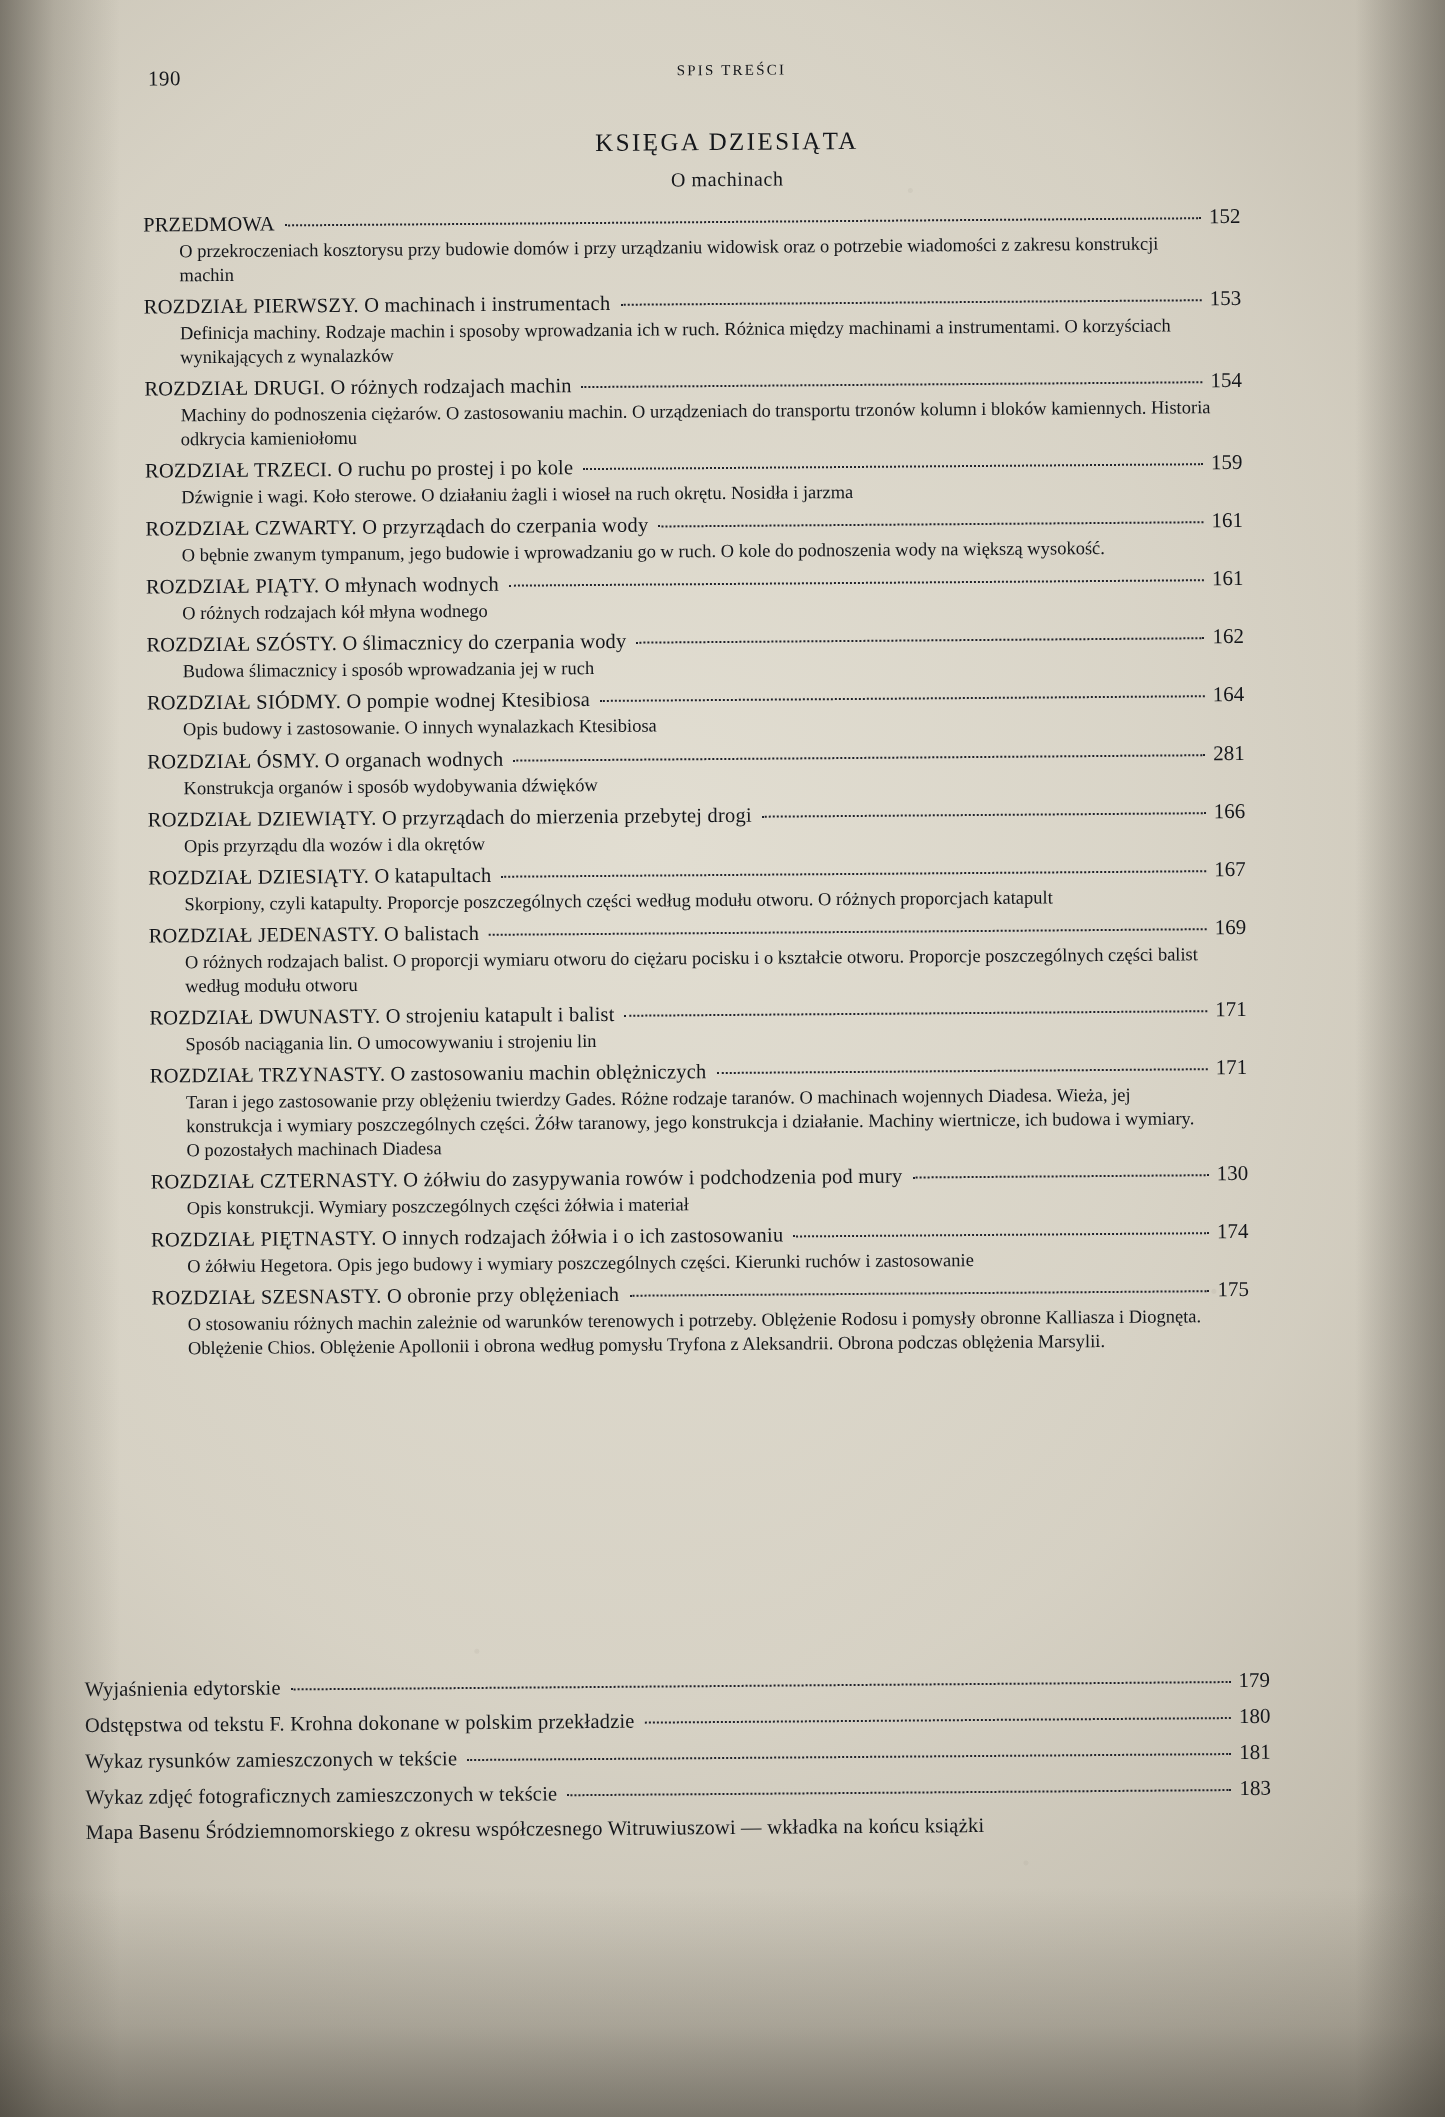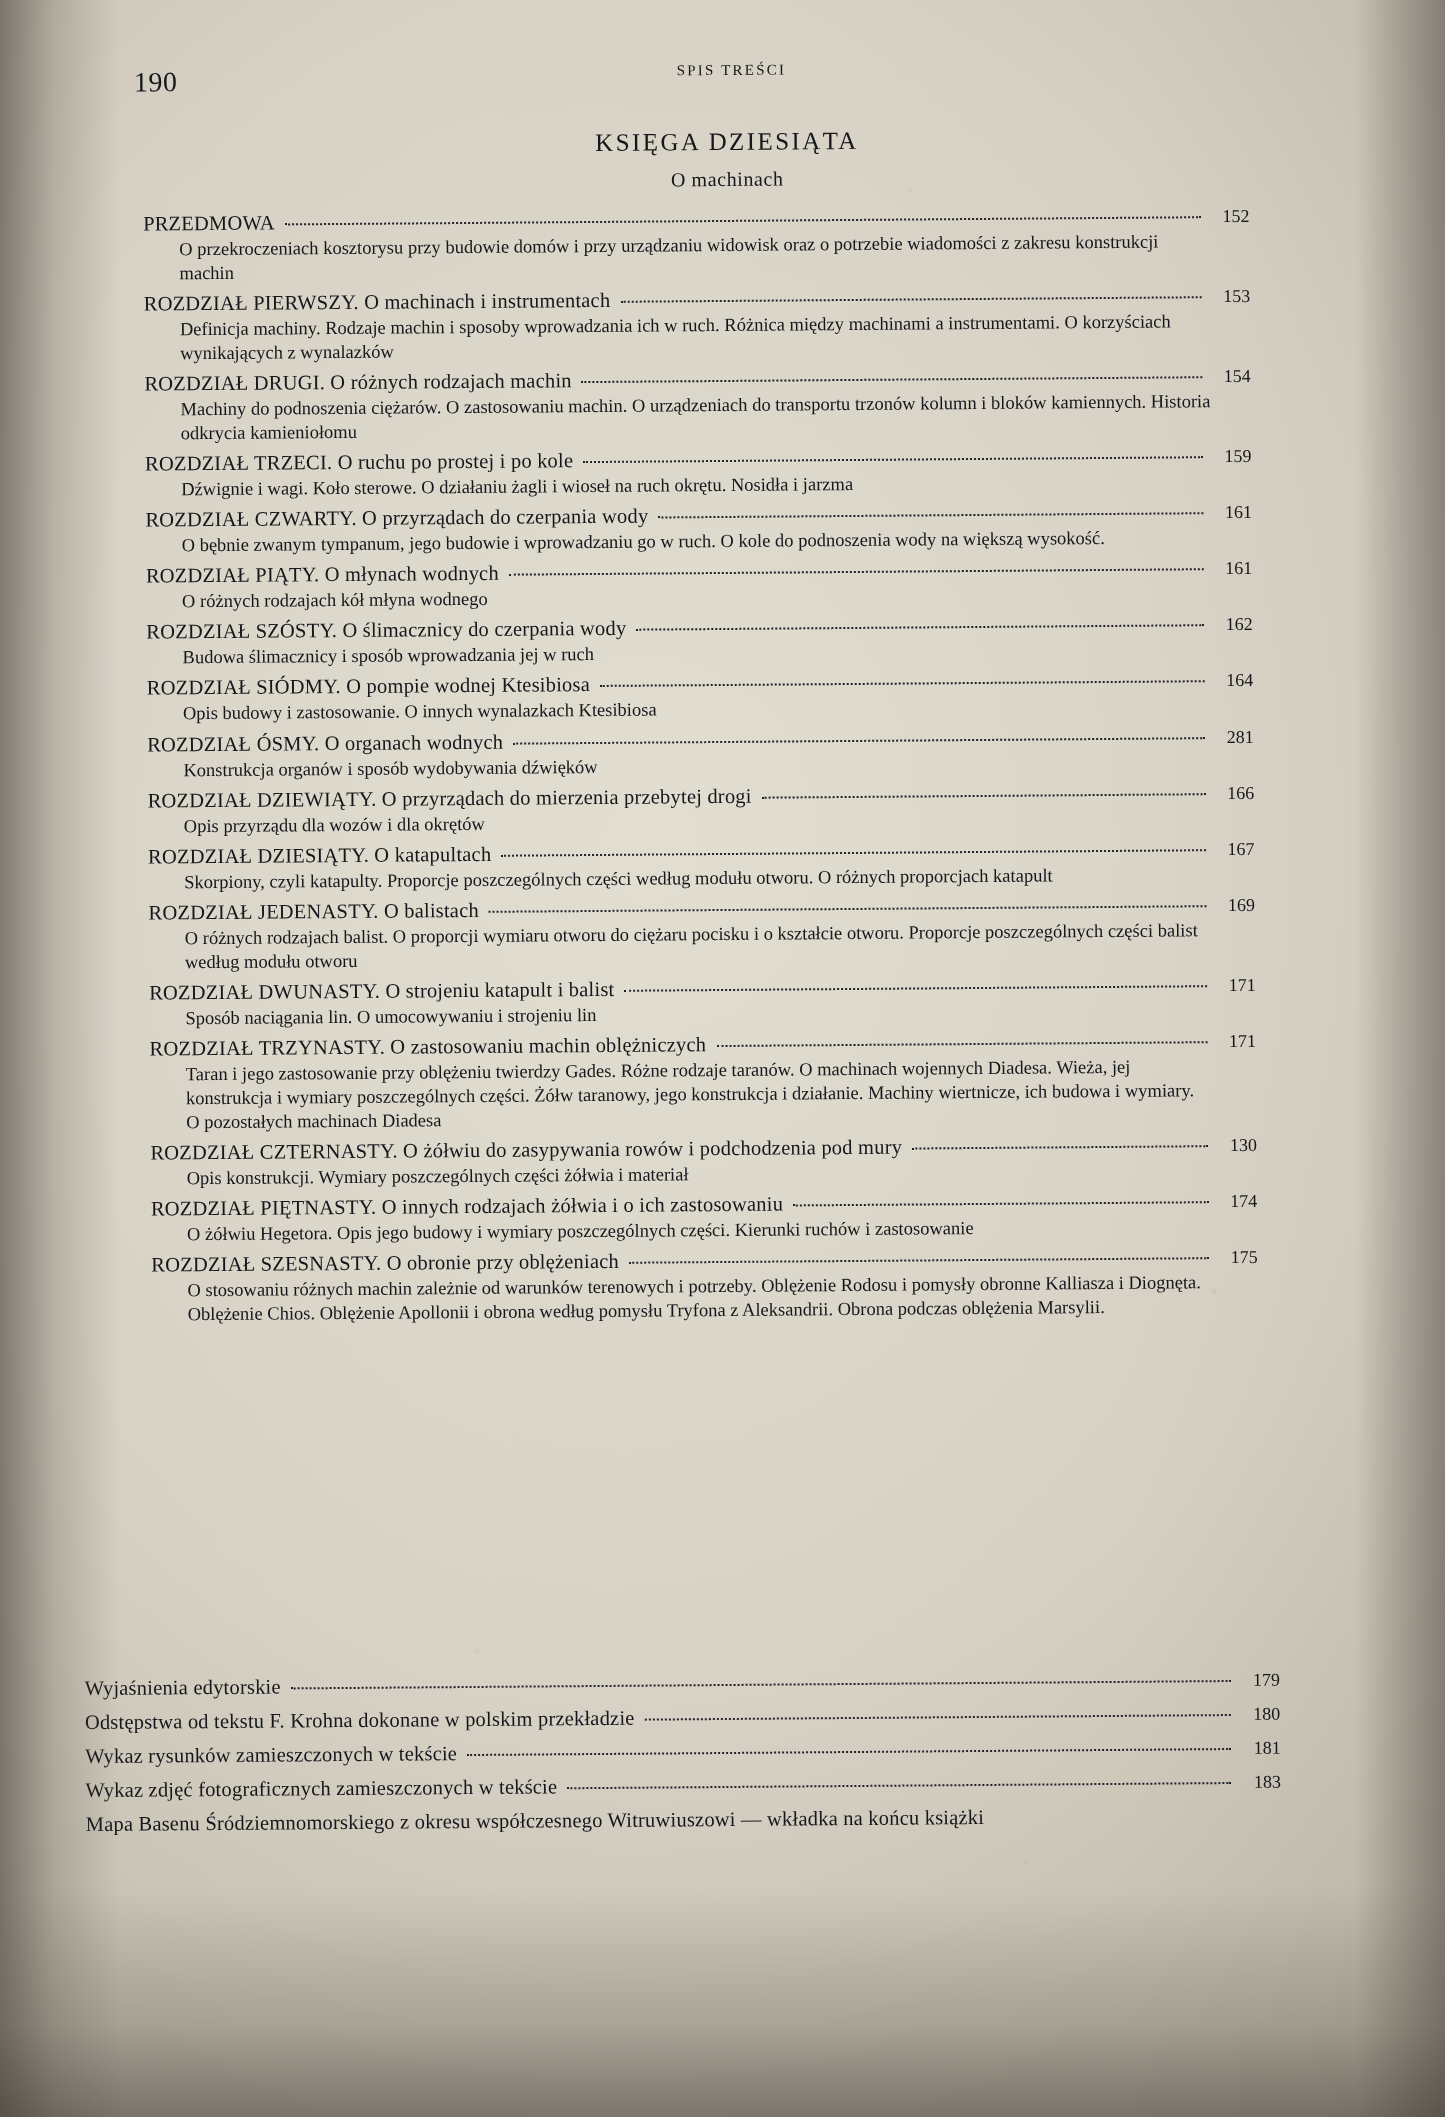--- a/index.html
+++ b/index.html
@@ -57,23 +57,23 @@
   .content {
     position: absolute;
     left: 0; top: 0; right: 0; bottom: 0;
     
     transform: rotate(-0.45deg);
     transform-origin: 50% 40%;
   }
 
   .folio {
     position: absolute;
-    left: 140px;
+    left: 154px;
     top: 62px;
-    font-size: 28px;
+    font-size: 21px;
     letter-spacing: 0.5px;
   }
   .running-head {
     position: absolute;
     left: 0; right: 0;
     top: 62px;
     text-align: center;
     font-size: 15px;
     letter-spacing: 2.2px;
     padding-left: 30px;
@@ -119,23 +119,23 @@
   .leader {
     flex: 1 1 auto;
     margin: 0 8px 0 10px;
     position: relative;
     top: -4px;
     border-bottom: 2.5px dotted #20222a;
     height: 1px;
     min-width: 20px;
   }
   .page-num {
-    font-size: 18px;
+    font-size: 21px;
     width: 54px;
-    text-align: center;
+    text-align: left;
     white-space: nowrap;
   }
   .entry-desc {
     font-size: 18.5px;
     line-height: 1.30;
     margin: 2px 52px 0 36px;
     text-align: left;
   }
   .entry-desc.tight { margin-right: 60px; }
 

